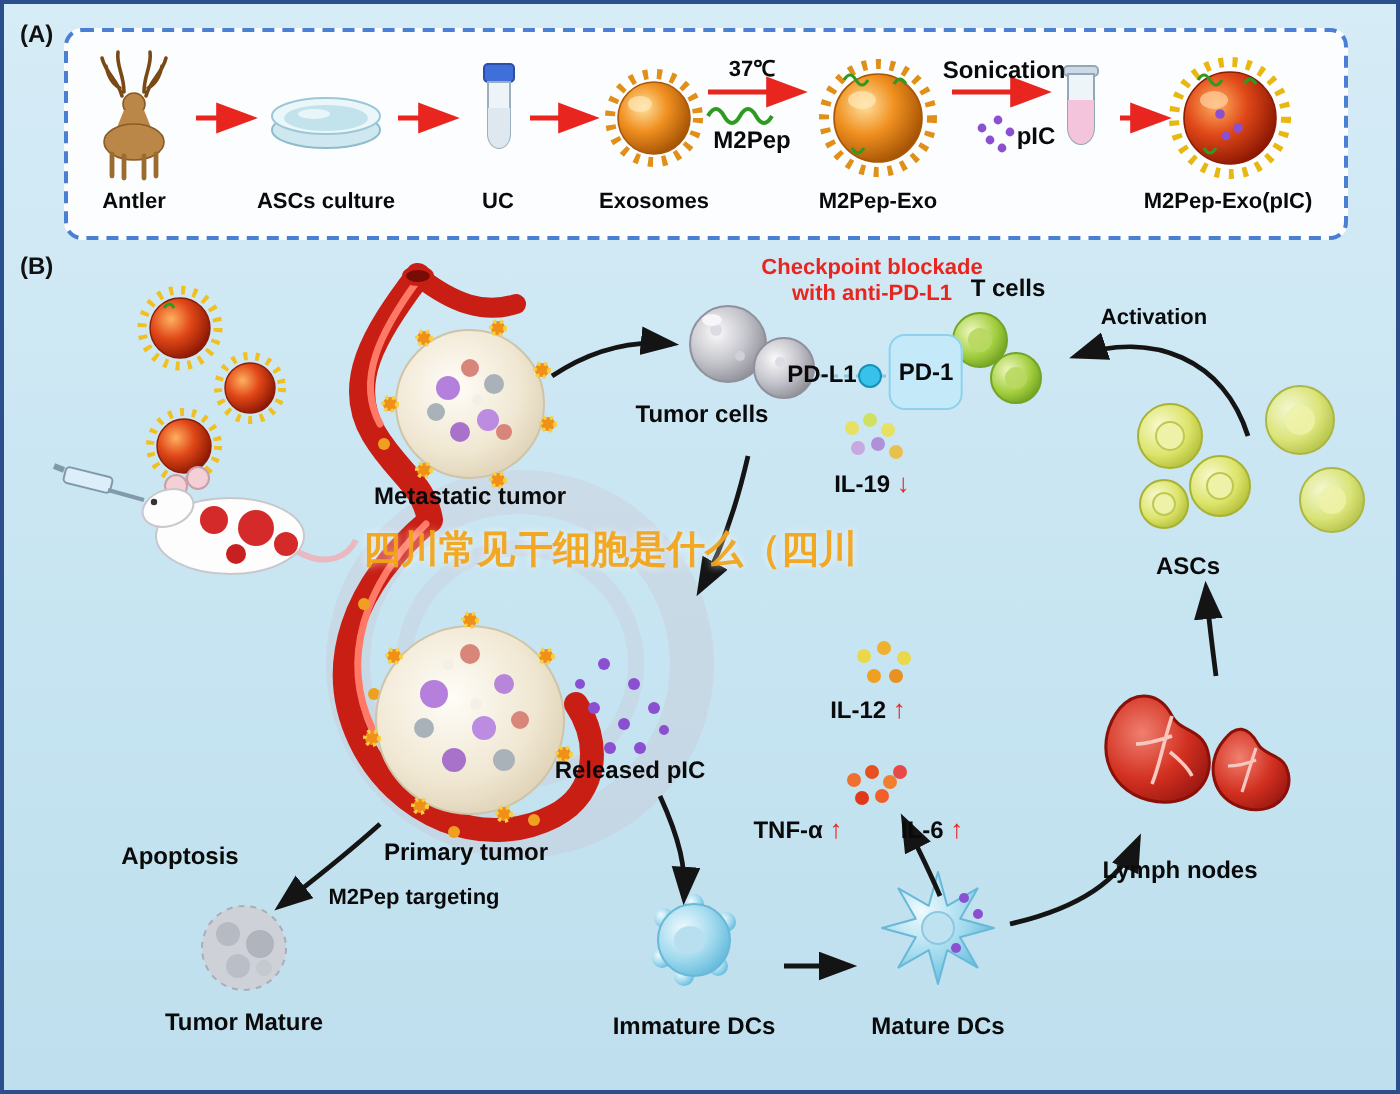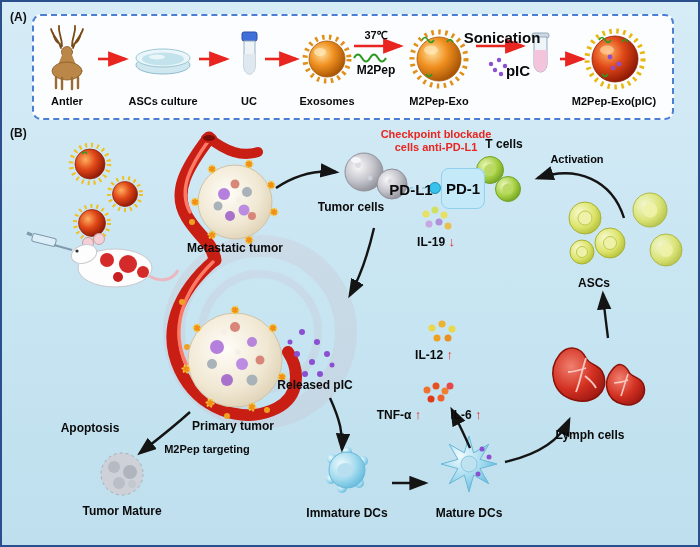--- a/index.html
+++ b/index.html
@@ -1,21 +1,21 @@
 <!DOCTYPE html>
 <html><head>
 <meta charset="utf-8">
 <style>
   *{margin:0;padding:0;box-sizing:border-box}
   html,body{width:700px;height:547px;font-family:"Liberation Sans",sans-serif;}
   .stage{position:relative;width:700px;height:547px;background:linear-gradient(180deg,#d6ecf7 0%,#c6e4f1 60%,#bfdfee 100%);border:2px solid #2a4f8c;overflow:hidden}
   .art{position:absolute;left:0;top:0;z-index:1}
   .panel-a-box{position:absolute;left:30px;top:12px;width:642px;height:106px;border:2px dashed #4a7fd4;border-radius:9px;background:#fbfdfe;z-index:0}
   .lbl{position:absolute;transform:translateX(-50%);font-weight:700;font-size:12px;color:#0a0a0a;white-space:nowrap;line-height:1.15;text-align:left;z-index:3}
-  .lbl.sm{font-size:15px}
+  .lbl.sm{font-size:12px}
   .lbl.md{font-size:11px}
   .corner{position:absolute;font-weight:700;font-size:12px;color:#111;z-index:3}
   .ck{color:#e8251f;font-size:11px}
   .cyto span.arr{color:#e8251f;font-size:13px;font-weight:700}
   .pill{background:#c4eafa;border:1px solid #8fd0ec;border-radius:8px;padding:11px 4px}
   .watermark{position:absolute;transform:translateX(-50%);font-size:19px;font-weight:700;color:rgba(242,164,24,.95);text-shadow:0 0 4px rgba(255,255,255,.7);z-index:6;white-space:nowrap;font-family:"Liberation Sans",sans-serif}
 </style>
 </head>
 <body>
 
@@ -370,21 +370,21 @@
   <div class="lbl md" style="left:325px;top:93px">Exosomes</div>
   <div class="lbl md" style="left:437px;top:93px">M2Pep-Exo</div>
   <div class="lbl md" style="left:612px;top:93px">M2Pep-Exo(pIC)</div>
 
   <div class="lbl md" style="left:374px;top:27px">37℃</div>
   <div class="lbl xs" style="left:374px;top:62px">M2Pep</div>
   <div class="lbl sm" style="left:500px;top:27px">Sonication</div>
   <div class="lbl sm" style="left:516px;top:60px">pIC</div>
 
   <div class="lbl ck" style="left:434px;top:126px">Checkpoint blockade</div>
-  <div class="lbl ck" style="left:434px;top:139px">cells anti-PD-L1</div>
+  <div class="lbl ck" style="left:434px;top:139px">with anti-PD-L1</div>
   <div class="lbl" style="left:502px;top:136px">T cells</div>
   <div class="lbl" style="left:349px;top:199px">Tumor cells</div>
   <div class="lbl sm" style="left:409px;top:179px">PD-L1</div>
   <div class="lbl sm" style="left:461px;top:178px"><span class="pill">PD-1</span></div>
   <div class="lbl md" style="left:575px;top:151px">Activation</div>
   <div class="lbl" style="left:233px;top:240px">Metastatic tumor</div>
   <div class="lbl" style="left:592px;top:275px">ASCs</div>
 
   <div class="lbl cyto" style="left:434px;top:233px">
     <span>IL-19</span>
@@ -397,22 +397,23 @@
   <div class="lbl cyto" style="left:397px;top:406px">
     <span>TNF-α</span>
     <span class="arr">↑</span>
   </div>
   <div class="lbl cyto" style="left:464px;top:406px">
     <span>IL-6</span>
     <span class="arr">↑</span>
   </div>
 
   <div class="lbl" style="left:313px;top:377px">Released pIC</div>
-  <div class="lbl" style="left:588px;top:427px">Lymph cells</div>
+  <div class="lbl" style="left:588px;top:427px">Lymph nodes</div>
   <div class="lbl" style="left:88px;top:420px">Apoptosis</div>
   <div class="lbl" style="left:231px;top:418px">Primary tumor</div>
   <div class="lbl md" style="left:205px;top:441px">M2Pep targeting</div>
   <div class="lbl" style="left:120px;top:503px">Tumor Mature</div>
   <div class="lbl" style="left:345px;top:505px">Immature DCs</div>
   <div class="lbl" style="left:467px;top:505px">Mature DCs</div>
 
+  <div class="watermark" style="left:303px;top:260px">四川常见干细胞是什么（四川</div>
 
 </div>
 
 </body></html>

